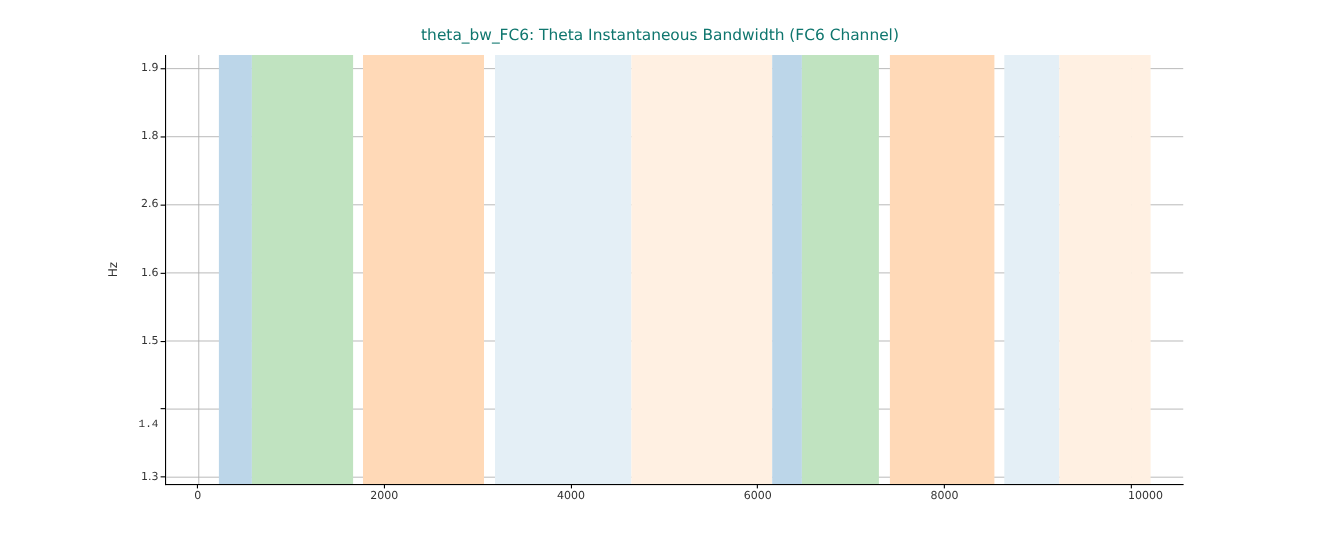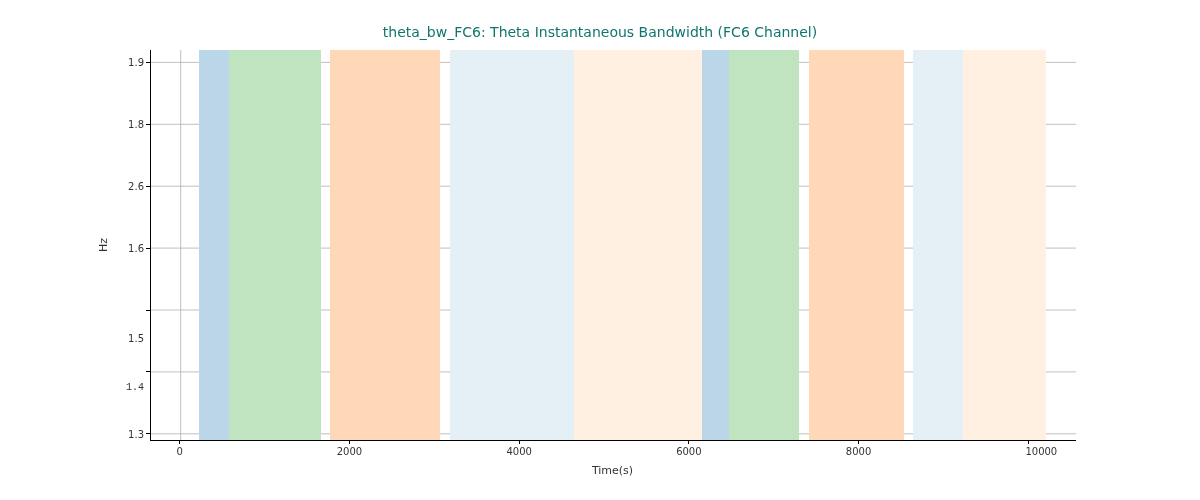--- a/index.html
+++ b/index.html
@@ -130,29 +130,28 @@
         <div class="tick-label x" style="left: 708.601px;">8000</div>
         <div class="tick-mark x" style="left: 708.101px;"></div>
         <div class="tick-label x" style="left: 878.326px; margin-left: 13px;">10000</div>
         <div class="tick-mark x" style="left: 877.826px;"></div>
       </div>
     <div id="yticks">
         <div class="tick-label y" style="top: 383.81px;">1.3</div>
         <div class="tick-mark y" style="top: 383.31px;"></div>
         <div class="tick-label y" style="top: 337px; font-family: Liberation Mono, monospace;">1.4</div>
         <div class="tick-mark y" style="top: 321.405px;"></div>
-        <div class="tick-label y" style="top: 260px; margin-top: 28px;">1.5</div>
+        <div class="tick-label y" style="top: 260px;">1.5</div>
         <div class="tick-mark y" style="top: 259.5px;"></div>
         <div class="tick-label y" style="top: 198.095px;">1.6</div>
         <div class="tick-mark y" style="top: 197.595px;"></div>
         <div class="tick-label y" style="top: 136.19px;">2.6</div>
         <div class="tick-mark y" style="top: 135.69px;"></div>
         <div class="tick-label y" style="top: 74.2857px;">1.8</div>
         <div class="tick-mark y" style="top: 73.7857px;"></div>
         <div class="tick-label y" style="top: 12.381px;">1.9</div>
         <div class="tick-mark y" style="top: 11.881px;"></div>
       </div>
 
-    <div class="xlabel">Time(s)</div>
 
     <div style="position:absolute; left:-54px; top:50%; transform:translateY(-50%) rotate(-90deg); font-size:11px;">Hz</div>
   </div>
 </div>
 
 </body></html>

